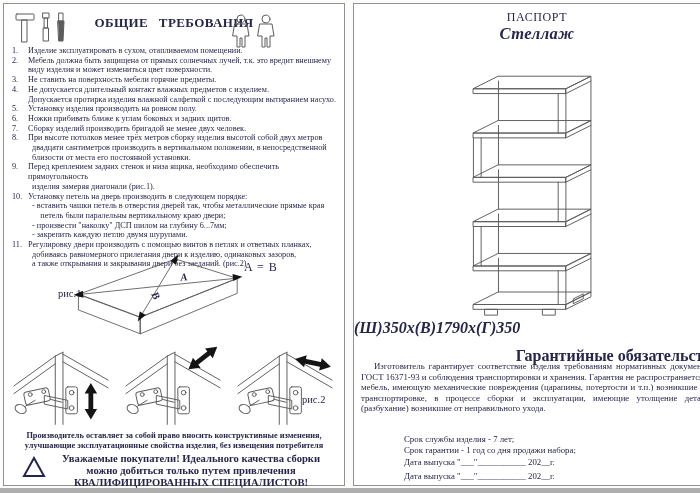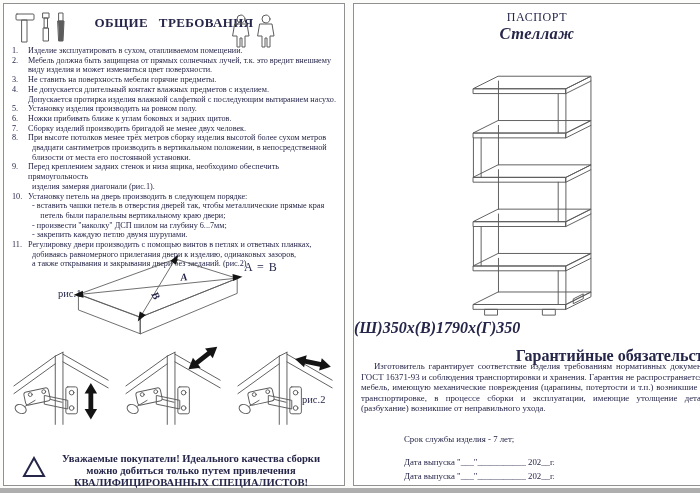--- a/index.html
+++ b/index.html
@@ -137,21 +137,21 @@
         <span class="req-text">Ножки прибивать ближе к углам боковых и задних щитов.</span>
       </div>
 
       <div class="req-item">
         <span class="req-num">7.</span>
         <span class="req-text">Сборку изделий производить бригадой не менее двух человек.</span>
       </div>
 
       <div class="req-item">
         <span class="req-num">8.</span>
-        <span class="req-text">При высоте потолков менее трёх метров сборку изделия высотой более сухом метров
+        <span class="req-text">При высоте потолков менее трёх метров сборку изделия высотой собой двух метров
  двадцати сантиметров производить в вертикальном положении, в непосредственной
  близости от места его постоянной установки.</span>
       </div>
 
       <div class="req-item">
         <span class="req-num">9.</span>
         <span class="req-text">Перед креплением задних стенок и низа ящика, необходимо обеспечить прямоугольность
  изделия замеряя диагонали (рис.1).</span>
       </div>
 
@@ -273,20 +273,22 @@
         <g transform="translate(80,22) rotate(12)">
           <line class="arrow-shaft" x1="-9" y1="0" x2="9" y2="0"></line>
           <polygon class="arrow" points="-19,0 -8,-6.5 -8,6.5"></polygon>
           <polygon class="arrow" points="19,0 8,-6.5 8,6.5"></polygon>
         </g>
       </svg>
 
       <span class="fig2-label">рис.2</span>
     </div>
 
+    <div class="manufacturer-note">Производитель оставляет за собой право вносить конструктивные изменения,
+улучшающие эксплуатационные свойства изделия, без извещения потребителя</div>
 
     <div class="warning-wrap">
       <svg class="warning-triangle" width="24" height="22" viewBox="0 0 24 22">
         <polygon class="tri" points="12,2 22,20 2,20"></polygon>
       </svg>
       <div class="warning-text">Уважаемые покупатели! Идеального качества сборки
 можно добиться только путем привлечения
 КВАЛИФИЦИРОВАННЫХ СПЕЦИАЛИСТОВ!</div>
     </div>
   </div>
@@ -349,19 +351,20 @@
 
       <rect x="46" y="263" width="13" height="6"></rect>
         <rect x="106" y="263" width="13" height="6"></rect>
       <path d="M138 252 L148 247 L148 252 L138 257 Z"></path>
     </svg>
 
     <div class="rp-dims">(Ш)350х(В)1790х(Г)350</div>
     <div class="rp-warranty-title">Гарантийные обязательства</div>
     <div class="rp-warranty-text">Изготовитель гарантирует соответствие изделия требованиям нормативных документов ГОСТ 16371-93 и соблюдения транспортировки и хранения. Гарантия не распространяется на мебель, имеющую механические повреждения (царапины, потертости и т.п.) возникшие при транспортировке, в процессе сборки и эксплуатации, имеющие утолщение деталей (разбухание) возникшие от неправильного ухода.</div>
     <div class="rp-term1">Срок службы изделия - 7 лет;</div>
+    <div class="rp-term2">Срок гарантии - 1 год со дня продажи набора;</div>
     <div class="rp-date1">Дата выпуска "___"___________ 202__г.</div>
     <div class="rp-date2">Дата выпуска "___"___________ 202__г.</div>
     <div class="rp-stamp">ШТАМП МАГАЗИНА</div>
   </div>
 
   <div class="scan-edge"></div>
 </div>
 
 </body></html>

